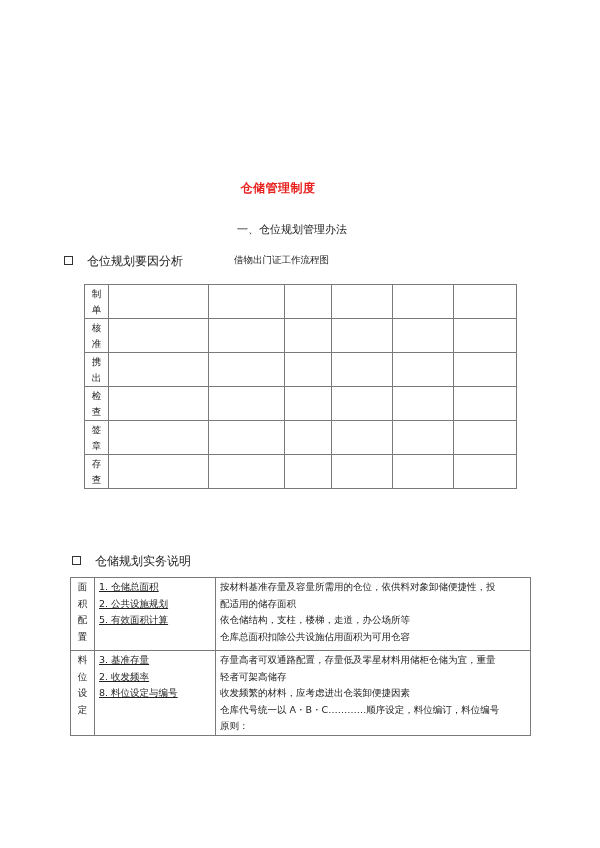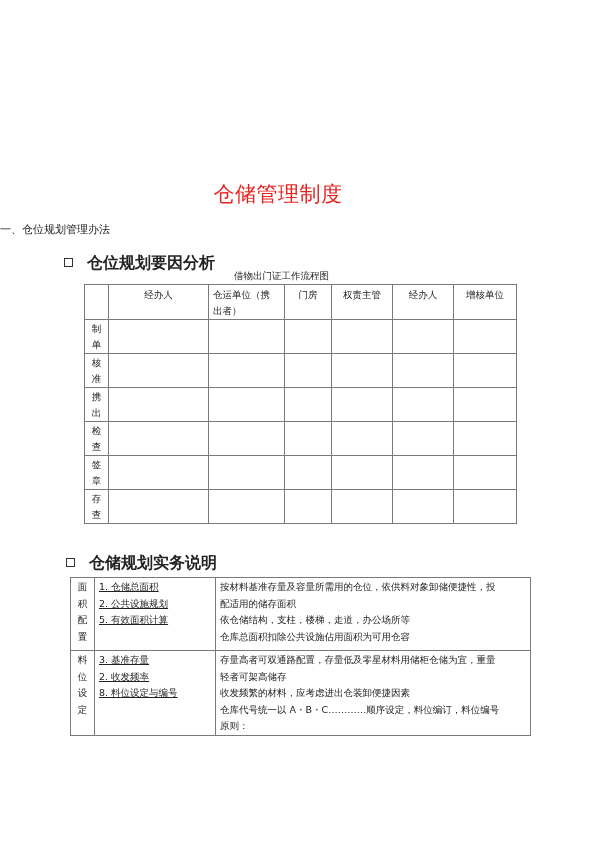--- a/index.html
+++ b/index.html
@@ -1,66 +1,54 @@
 <!DOCTYPE html>
 <html><head>
 <meta charset="utf-8">
 <style>
   html, body { margin: 0; padding: 0; background: #ffffff; }
   body { width: 600px; height: 848px; position: relative; overflow: hidden;
          font-family: "DejaVu Sans", "Liberation Sans", sans-serif; color: #222; }
   .abs { position: absolute; }
-  .title { left: 0; width: 556px; top: 180px; text-align: center; font-size: 21px; font-weight: normal; color: #e8211f; letter-spacing: 0.5px; }
-  .subtitle { left: 0; width: 488px; top: 222px; text-align: left; font-size: 11px; color: #222; }
-  .section { font-size: 16px; color: #222; font-weight: bold; }
+  .title { left: 0; width: 556px; top: 180px; text-align: center; font-size: 12px; font-weight: bold; color: #e8211f; letter-spacing: 0.5px; }
+  .subtitle { left: 0; width: 488px; top: 222px; text-align: center; font-size: 11px; color: #222; padding-left: 48px; }
+  .section { font-size: 12px; color: #222; }
   .section .box { display: inline-block; width: 7px; height: 7px; border: 1px solid #333; vertical-align: middle; margin-right: 14px; position: relative; top: -1px; }
   .caption { font-size: 9.5px; color: #222; }
   table { border-collapse: collapse; position: absolute; table-layout: fixed; }
   td { border: 1px solid #7a7a7a; padding: 0; vertical-align: top; font-size: 9.5px; line-height: 16px; color: #222; }
   .t1 td.h { padding: 2px 4px 0 4px; }
   .t1 td.rl { text-align: center; padding-top: 1px; line-height: 16px; }
   .t2 td { padding: 1px 3px 0 4px; line-height: 16.5px; }
   .t2 td.rl { text-align: center; padding: 1px 0 0 0; }
   .t2 td.list div { white-space: nowrap; text-decoration: underline; }
   .t2 td.desc div { white-space: nowrap; }
 </style>
 </head>
 <body>
 
 <div class="abs title">仓储管理制度</div>
 <div class="abs subtitle">一、仓位规划管理办法</div>
 
 <div class="abs section" style="left:64px; top:253px;">
   <span class="box"></span><span>仓位规划要因分析</span>
 </div>
-<div class="abs caption" style="left:234px; top:270px;">借物出门证工作流程图</div>
+<div class="abs caption" style="left:234px; top:254px;">借物出门证工作流程图</div>
 
 <table class="t1" style="left:84px; top:284px; width:432px;">
   <colgroup>
     <col style="width:24px">
       <col style="width:100px">
       <col style="width:76px">
       <col style="width:47px">
       <col style="width:61px">
       <col style="width:61px">
       <col style="width:63px">
   </colgroup>
   <tbody>
-      <tr style="height:34px;">
-    <td class="h"></td>
-    <td class="h" style="text-align:center;">经办人</td>
-    <td class="h">
-          <div>仓运单位（携</div>
-          <div>出者）</div>
-        </td>
-    <td class="h" style="text-align:center;">门房</td>
-    <td class="h" style="text-align:center;">权责主管</td>
-    <td class="h" style="text-align:center;">经办人</td>
-    <td class="h" style="text-align:center;">增核单位</td>
-  </tr>
   <tr style="height:33px;">
     <td class="rl">
           <div>制</div>
           <div>单</div>
         </td>
     <td></td>
         <td></td>
         <td></td>
         <td></td>
         <td></td>
@@ -122,21 +110,21 @@
     <td></td>
         <td></td>
         <td></td>
         <td></td>
         <td></td>
         <td></td>
   </tr>
 </tbody>
   </table>
 
-<div class="abs section" style="left:66px; top:553px;">
+<div class="abs section" style="left:72px; top:553px;">
   <span class="box"></span><span>仓储规划实务说明</span>
 </div>
 
 <table class="t2" style="left:70px; top:577px; width:460px;">
   <colgroup>
     <col style="width:24px">
       <col style="width:121px">
       <col style="width:315px">
   </colgroup>
   <tbody>

